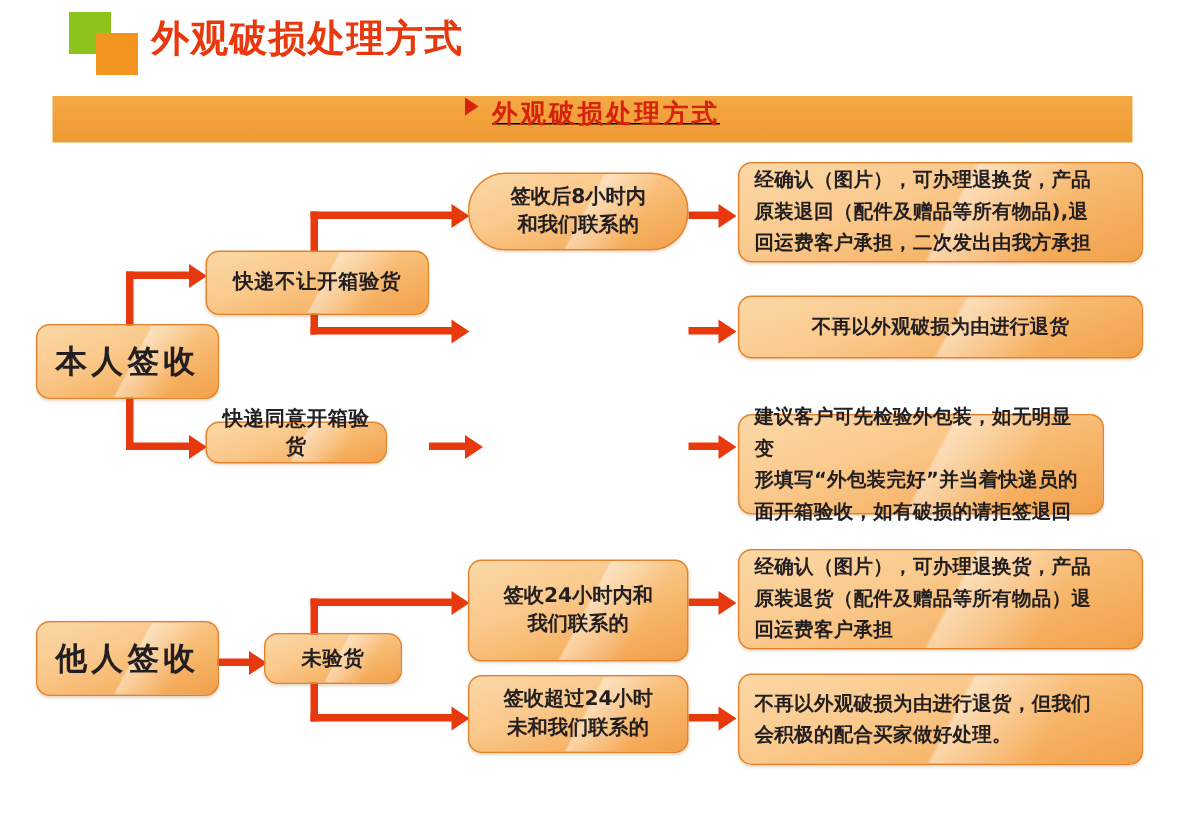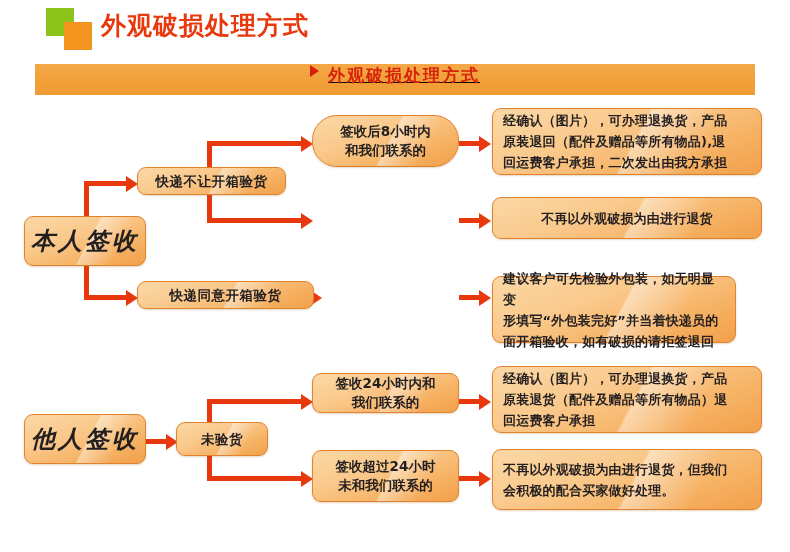--- a/index.html
+++ b/index.html
@@ -47,21 +47,21 @@
       linear-gradient(118deg,rgba(255,255,255,0) 52%,rgba(255,255,255,.42) 53%,rgba(255,255,255,0) 76%),
       linear-gradient(160deg,#FBD8A6 0%,#FAC98C 38%,#F6B264 72%,#F2A04A 100%);
     box-shadow:0 1px 2px rgba(150,90,20,.25);
     display:flex;align-items:center;justify-content:center;
     color:#231f20;z-index:5;
   }
   .node .txt{
     font-size:13.5px;font-weight:bold;line-height:19px;
     text-align:center;padding:0 6px;white-space:pre-line;
   }
-  .node.big .txt{font-size:24px;font-weight:bold;letter-spacing:3px;font-style:italic;}
+  .node.big .txt{font-size:21px;font-weight:bold;letter-spacing:3px;}
   .node.mid .txt{font-size:13.5px;letter-spacing:.5px;}
   .node.para{justify-content:flex-start;}
   .node.para .txt{
     text-align:left;font-size:13px;line-height:21px;
     font-weight:bold;padding:0 10px;letter-spacing:.2px;
   }
 
   
   .ln{position:absolute;background:#E8380D;z-index:2;}
   .ln.h{height:5px;}
@@ -109,25 +109,25 @@
   <div class="arw" style="left:479px;top:135.5px;"></div>
   <div class="ln h" style="left:459px;top:218px;width:22px;"></div>
   <div class="arw" style="left:479px;top:212.5px;"></div>
   <div class="ln h" style="left:459px;top:295px;width:22px;"></div>
   <div class="arw" style="left:479px;top:289.5px;"></div>
 
   <div class="node big" style="left:24px;top:216px;width:122px;height:50px;">
     <span class="txt">本人签收</span>
   </div>
 
-  <div class="node mid" style="left:137px;top:167px;width:149px;height:28px;">
+  <div class="node mid" style="left:137px;top:167px;width:149px;height:43px;">
     <span class="txt">快递不让开箱验货</span>
   </div>
 
-  <div class="node mid" style="left:137px;top:281px;width:177px;height:28px;">
+  <div class="node mid" style="left:137px;top:281px;width:121px;height:28px;align-items:flex-end;">
     <span class="txt">快递同意开箱验货</span>
   </div>
 
   <div class="node" style="left:312px;top:115px;width:147px;height:52px;border-radius:25px;">
     <span class="txt">签收后8小时内
 和我们联系的</span>
   </div>
 
 
 
@@ -162,21 +162,21 @@
   <div class="arw" style="left:479px;top:470.5px;"></div>
 
   <div class="node big" style="left:24px;top:414px;width:122px;height:50px;">
     <span class="txt">他人签收</span>
   </div>
 
   <div class="node mid" style="left:176px;top:422px;width:92px;height:34px;">
     <span class="txt">未验货</span>
   </div>
 
-  <div class="node" style="left:312px;top:373px;width:147px;height:40px;align-items:center;">
+  <div class="node" style="left:312px;top:373px;width:147px;height:68px;align-items:center;">
     <span class="txt">签收24小时内和
 我们联系的</span>
   </div>
 
   <div class="node" style="left:312px;top:450px;width:147px;height:52px;">
     <span class="txt">签收超过24小时
 未和我们联系的</span>
   </div>
 
   <div class="node para" style="left:492px;top:366px;width:270px;height:67px;">

